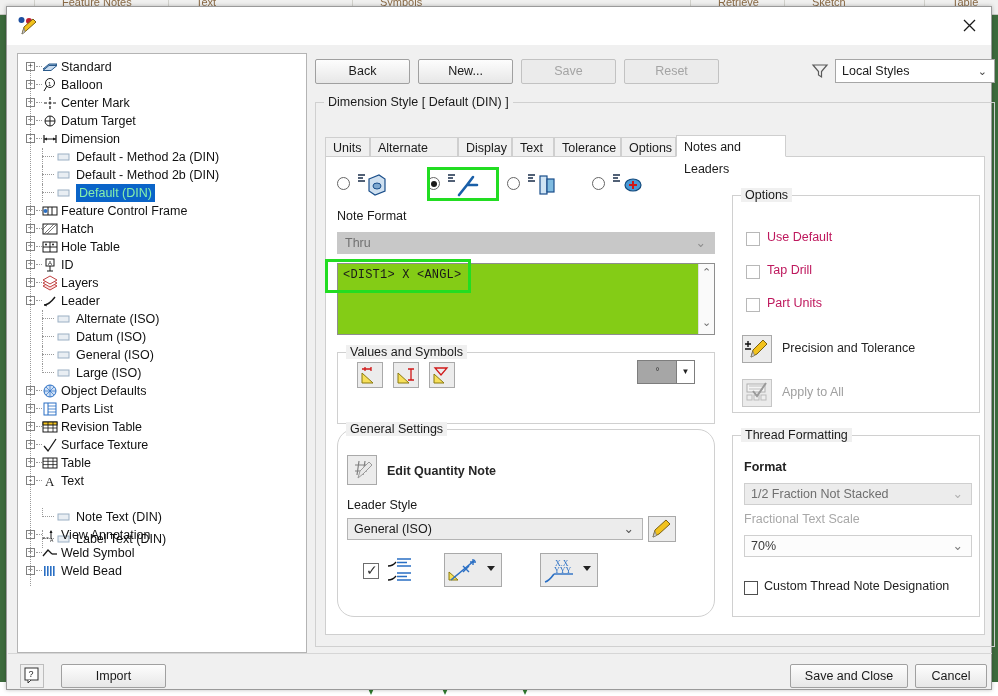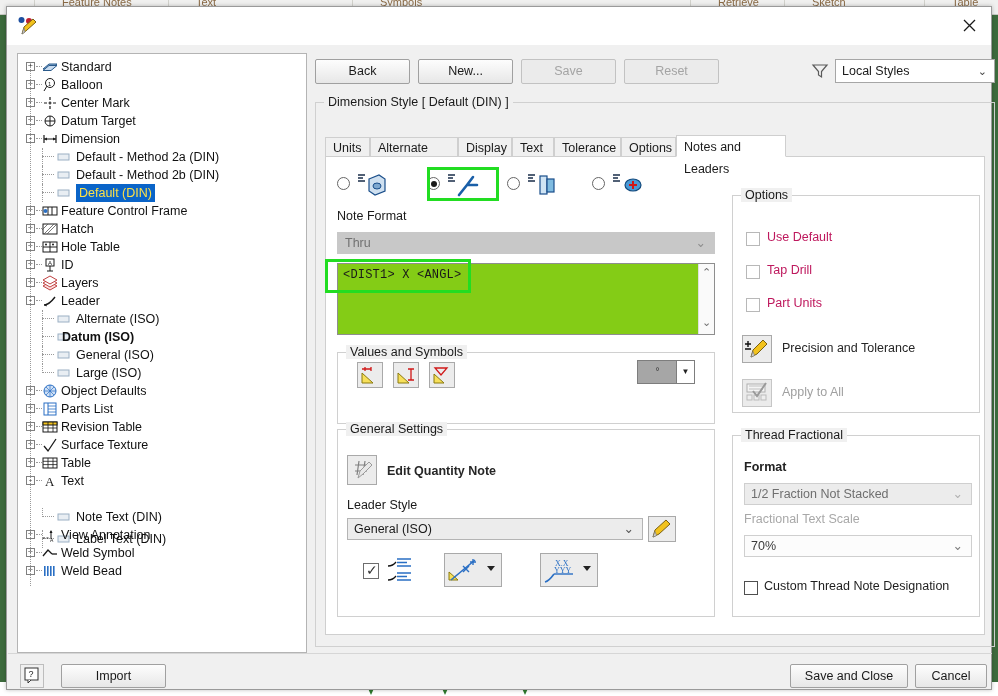--- a/index.html
+++ b/index.html
@@ -58,21 +58,21 @@
   }
   .exp{
     position:absolute;left:0;top:4px;width:9px;height:9px;
     border:1px solid #808080;background:#fff;box-sizing:border-box;
     font-size:9px;line-height:7px;text-align:center;color:#333;cursor:default;
   }
   .tw{position:absolute;border-top:1px dotted #9a9a9a;}
   .tv{position:absolute;border-left:1px dotted #9a9a9a;}
   .ticon{position:absolute;width:16px;height:16px;top:1px;}
   .tlabel{position:absolute;top:0;}
-  .tlabel.sel{background:#0a64c8;color:#fde047;padding:0 3px;}
+  .tlabel.sel{background:#0a64c8;color:#86efac;padding:0 3px;}
   
   .btn{
     background:linear-gradient(#fdfdfd,#e7e7e7);
     border:1px solid #a0a0a0;border-radius:2px;
     font-size:12.5px;color:#1a1a1a;text-align:center;cursor:default;
     box-sizing:border-box;
   }
   .btn.disabled{color:#a4a4a4;background:#ebebeb;border-color:#c2c2c2;}
   #btn-back{position:absolute;left:308px;top:52px;width:95px;height:25px;line-height:23px;}
   #btn-new{position:absolute;left:411px;top:52px;width:95px;height:25px;line-height:23px;}
@@ -146,21 +146,21 @@
     position:absolute;width:26px;height:26px;background:#ececec;
     border:1px solid #a9a9a9;box-sizing:border-box;cursor:default;
   }
   #deg-combo{
     position:absolute;left:630px;top:353px;width:58px;height:24px;
     border:1px solid #7d7d7d;background:#a6a6a6;box-sizing:border-box;cursor:default;
   }
   #deg-combo .dv{position:absolute;left:0;top:0;width:39px;height:22px;line-height:22px;text-align:center;font-size:10px;color:#3a3a3a;}
   #deg-combo .db{position:absolute;right:0;top:0;width:18px;height:22px;background:#fff;border-left:1px solid #7d7d7d;box-sizing:border-box;text-align:center;line-height:22px;font-size:8px;color:#222;}
   
-  #gb-general{left:330px;top:422px;width:378px;height:188px;}
+  #gb-general{left:330px;top:422px;width:378px;height:188px;border-radius:17px;}
   #eqn-btn{position:absolute;left:340px;top:448px;width:30px;height:30px;background:#ececec;border:1px solid #a9a9a9;box-sizing:border-box;cursor:default;}
   #eqn-label{position:absolute;left:380px;top:457px;font-size:12.5px;font-weight:bold;color:#262626;}
   #lbl-leader-style{position:absolute;left:340px;top:491px;font-size:12.5px;}
   #leader-combo{
     position:absolute;left:340px;top:511px;width:296px;height:22px;
     background:#ececec;border:1px solid #b4b4b4;box-sizing:border-box;
     font-size:12.5px;line-height:20px;padding-left:6px;cursor:default;
   }
   #leader-combo .chev{position:absolute;right:8px;top:0;color:#555;}
   #pencil-btn{position:absolute;left:641px;top:509px;width:28px;height:26px;background:#ececec;border:1px solid #a9a9a9;box-sizing:border-box;cursor:default;}
@@ -386,21 +386,21 @@
             <rect x="2" y="5" width="11" height="6" fill="#e9eef3" stroke="#9bb0c4"></rect>
           </svg></span>
         <span class="tlabel" style="left: 58px;">Alternate (ISO)</span>
       </div>
       <div class="tnode" style="position: absolute; left: 0px; top: 274px; width: 100%;">
         <div class="tw" style="left: 24px; top: 8px; width: 12px;"></div>
         <div class="tv" style="left: 24px; top: 0px; height: 18px;"></div>
         <span class="ticon" style="left: 38px;"><svg width="16" height="16" viewBox="0 0 16 16">
             <rect x="2" y="5" width="11" height="6" fill="#e9eef3" stroke="#9bb0c4"></rect>
           </svg></span>
-        <span class="tlabel" style="left: 44px; font-weight: bold;">Datum (ISO)</span>
+        <span class="tlabel" style="left: 58px;">Datum (ISO)</span>
       </div>
       <div class="tnode" style="position: absolute; left: 0px; top: 292px; width: 100%;">
         <div class="tw" style="left: 24px; top: 8px; width: 12px;"></div>
         <div class="tv" style="left: 24px; top: 0px; height: 18px;"></div>
         <span class="ticon" style="left: 38px;"><svg width="16" height="16" viewBox="0 0 16 16">
             <rect x="2" y="5" width="11" height="6" fill="#e9eef3" stroke="#9bb0c4"></rect>
           </svg></span>
         <span class="tlabel" style="left: 58px;">General (ISO)</span>
       </div>
       <div class="tnode" style="position: absolute; left: 0px; top: 310px; width: 100%;">
@@ -700,21 +700,21 @@
       <path d="M6 6 H20 M6 9 H20" stroke="#c0c0c0" stroke-width="1"></path>
       <rect x="4" y="15" width="5" height="5" fill="#eee" stroke="#bbb"></rect>
       <rect x="11" y="15" width="5" height="5" fill="#eee" stroke="#bbb"></rect>
       <rect x="18" y="15" width="5" height="5" fill="#eee" stroke="#bbb"></rect>
       <path d="M10 11 L14 16 L23 3" stroke="#9a9a9a" stroke-width="2" fill="none"></path>
     </svg>
   </div>
   <div id="ata-label">Apply to All</div>
 
   <div class="group" id="gb-thread">
-    <span class="glabel">Thread Fractional</span>
+    <span class="glabel">Thread Formatting</span>
   </div>
   <div id="lbl-format">Format</div>
   <div id="thread-format-combo">
     <span>1/2 Fraction Not Stacked</span>
     <span class="chev">⌄</span>
   </div>
   <div id="lbl-fts">Fractional Text Scale</div>
   <div id="fts-combo">
     <span>70%</span>
     <span class="chev">⌄</span>

